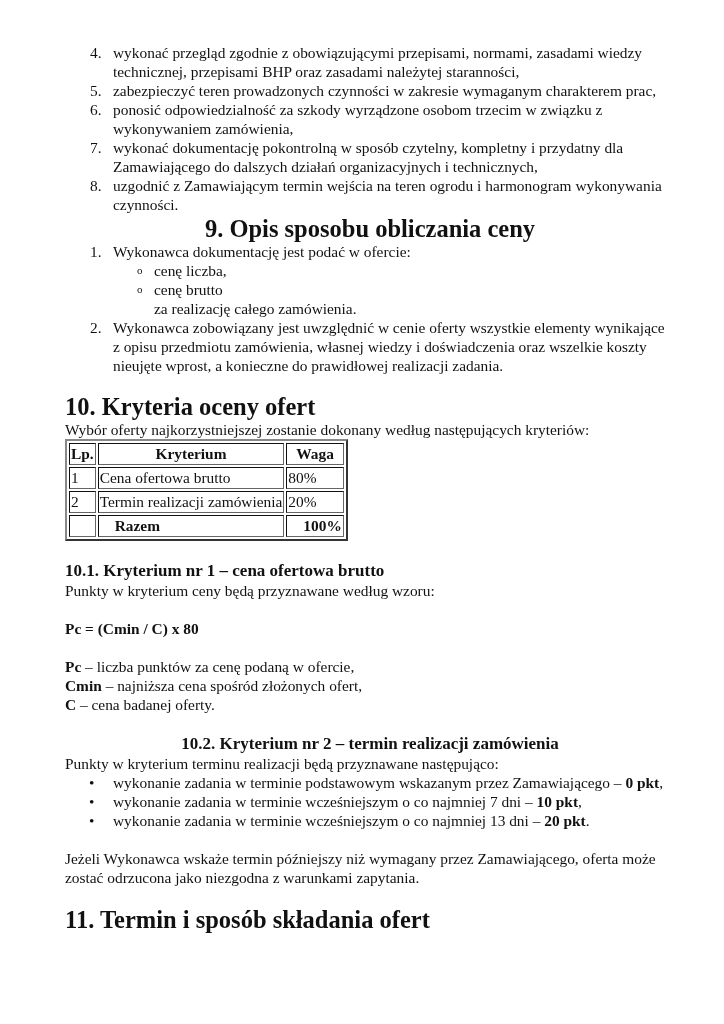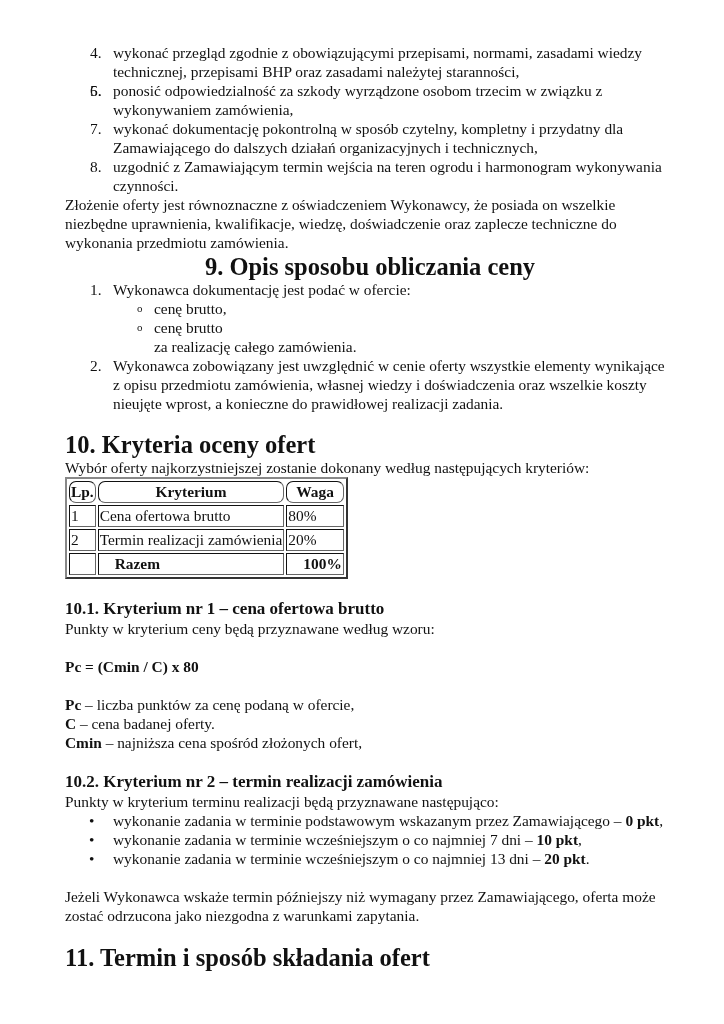--- a/index.html
+++ b/index.html
@@ -22,44 +22,43 @@
     h2 { margin: 0; font-size: 24.5px; line-height: 26px; font-weight: bold; }
     h3 { margin: 0; font-size: 17px; line-height: 20px; font-weight: bold; }
     .blank { height: 19px; }
     table.crit {
       border: 2px outset #888; border-spacing: 2px; border-collapse: separate;
       margin: 0 0 0 0; font-size: 15.4px; line-height: 18px;
     }
     table.crit td, table.crit th {
       border: 1px inset #666; padding: 1px 1px; text-align: left; vertical-align: middle;
     }
-    table.crit th { font-weight: bold; text-align: center; border-radius: 7px; }
+    table.crit th { font-weight: bold; text-align: center; }
     table.crit td.bold { font-weight: bold; padding-left: 16px; }
   </style>
 </head>
 <body>
 
 <div class="page">
 
   <ol class="num">
     <li><span class="n">4.</span><span>wykonać przegląd zgodnie z obowiązującymi przepisami, normami, zasadami wiedzy technicznej, przepisami BHP oraz zasadami należytej staranności,</span></li>
-    <li><span class="n">5.</span></li>
+    <li><span class="n">5.</span><span>zabezpieczyć teren prowadzonych czynności w zakresie wymaganym charakterem prac,</span></li>
     <li><span class="n">6.</span><span>ponosić odpowiedzialność za szkody wyrządzone osobom trzecim w związku z wykonywaniem zamówienia,</span></li>
     <li><span class="n">7.</span><span>wykonać dokumentację pokontrolną w sposób czytelny, kompletny i przydatny dla Zamawiającego do dalszych działań organizacyjnych i technicznych,</span></li>
     <li><span class="n">8.</span><span>uzgodnić z Zamawiającym termin wejścia na teren ogrodu i harmonogram wykonywania czynności.</span></li>
   </ol>
-  <p>Złożenie oferty jest równoznaczne z oświadczeniem Wykonawcy, że posiada on wszelkie niezbędne uprawnienia, kwalifikacje, wiedzę, doświadczenie oraz zaplecze techniczne do wykonania przedmiotu zamówienia.</p>
 
   <h2 style="margin-top:2px;text-align:center;">9. Opis sposobu obliczania ceny</h2>
   <ol class="num">
     <li>
       <span class="n">1.</span>
       <span>Wykonawca dokumentację jest podać w ofercie:</span>
       <ul class="circ" style="margin-left:24px;">
-        <li><span class="b">o</span><span>cenę brutto,</span></li>
+        <li><span class="b">o</span><span>cenę liczba,</span></li>
         <li><span class="b">o</span><span>cenę brutto</span></li>
       </ul>
       <div style="margin-left:41px;">za realizację całego zamówienia.</div>
     </li>
     <li><span class="n">2.</span><span>Wykonawca zobowiązany jest uwzględnić w cenie oferty wszystkie elementy wynikające z opisu przedmiotu zamówienia, własnej wiedzy i doświadczenia oraz wszelkie koszty nieujęte wprost, a konieczne do prawidłowej realizacji zadania.</span></li>
   </ol>
 
   <h2 style="margin-top:19px;">10. Kryteria oceny ofert</h2>
   <p>Wybór oferty najkorzystniejszej zostanie dokonany według następujących kryteriów:</p>
   <table class="crit">
@@ -86,24 +85,24 @@
     </tr>
   </tbody>
     </table>
 
   <h3 style="margin-top:20px;">10.1. Kryterium nr 1 – cena ofertowa brutto</h3>
   <p>Punkty w kryterium ceny będą przyznawane według wzoru:</p>
   <div class="blank"></div>
   <p><b>Pc = (Cmin / C) x 80</b></p>
   <div class="blank"></div>
   <p><b>Pc</b><span> – liczba punktów za cenę podaną w ofercie,</span></p>
+  <p><b>Cmin</b><span> – najniższa cena spośród złożonych ofert,</span></p>
   <p><b>C</b><span> – cena badanej oferty.</span></p>
-  <p><b>Cmin</b><span> – najniższa cena spośród złożonych ofert,</span></p>
 
-  <h3 style="margin-top:20px;">10.2. Kryterium nr 2 – termin realizacji zamówienia</h3>
+  <h3 style="margin-top:20px;text-align:center;">10.2. Kryterium nr 2 – termin realizacji zamówienia</h3>
   <p>Punkty w kryterium terminu realizacji będą przyznawane następująco:</p>
   <ul class="disc">
     <li><span class="b">•</span><span>wykonanie zadania w terminie podstawowym wskazanym przez Zamawiającego – </span><b>0 pkt</b><span>,</span></li>
     <li><span class="b">•</span><span>wykonanie zadania w terminie wcześniejszym o co najmniej 7 dni – </span><b>10 pkt</b><span>,</span></li>
     <li><span class="b">•</span><span>wykonanie zadania w terminie wcześniejszym o co najmniej 13 dni – </span><b>20 pkt</b><span>.</span></li>
   </ul>
   <div class="blank"></div>
   <p>Jeżeli Wykonawca wskaże termin późniejszy niż wymagany przez Zamawiającego, oferta może zostać odrzucona jako niezgodna z warunkami zapytania.</p>
 
   <h2 style="margin-top:20px;">11. Termin i sposób składania ofert</h2>

